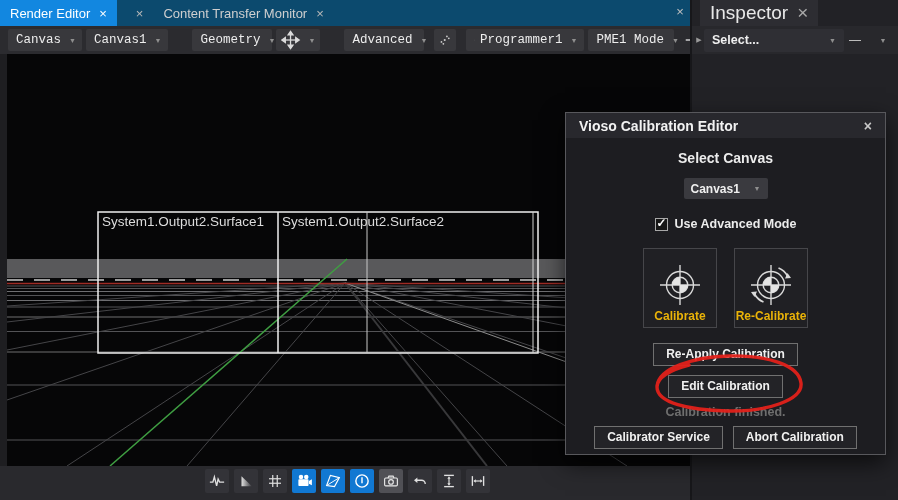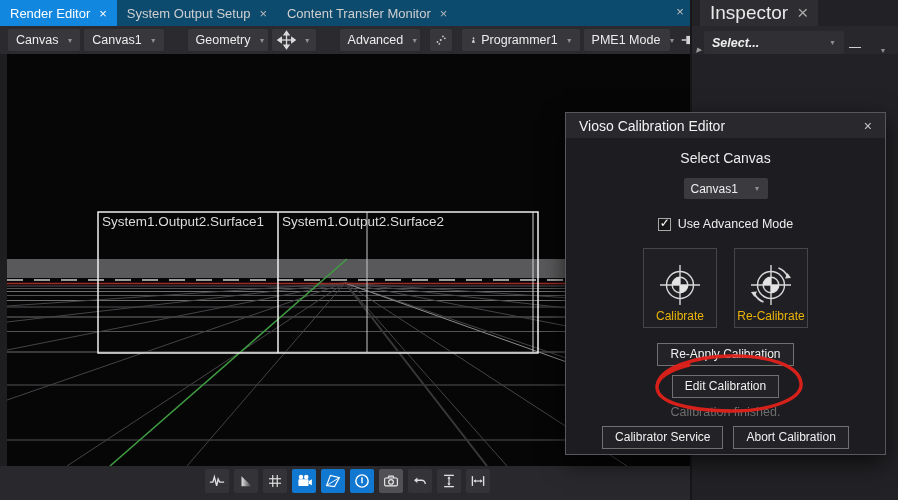--- a/index.html
+++ b/index.html
@@ -12,50 +12,50 @@
   .tab { display:flex; align-items:center; padding:0 10px; font-size:13px; color:#cfcfcf; cursor:default; }
   .tab .x { margin-left:9px; font-size:13px; color:#b9b9b9; }
   .tab.active { background:#1287e0; color:#fff; }
   .tab.active .x { color:#fff; }
   #editor-close { position:absolute; left:671px; top:3px; width:18px; height:18px; color:#c0c0c0;
                   font-size:13px; text-align:center; line-height:18px; }
 
   #tooldock { position:absolute; left:0; top:26px; width:690px; height:28px; background:#2b2b2f; display:flex; align-items:center; padding-left:8px; }
   .tbtn { height:22px; background:#38383c; border-radius:2px; color:#ededed; font-size:12.5px;
           display:inline-flex; align-items:center; padding:0 7px 0 8px; margin-right:4px; white-space:nowrap; }
-  .tbtn .lbl { flex:1; }
+  .tbtn .lbl { flex:1;font-family:Liberation Mono, monospace; }
   .caret { font-size:7px; color:#8f8f8f; margin-left:8px; }
   .icononly { padding:0 5px; }
   #geometry-btn, #selection-btn { margin-left:20px; }
   #dots-btn, #programmer-btn { margin-left:6px; }
   #pin-btn { margin-left:auto; margin-right:3px; background:transparent; }
 
   #gutter { position:absolute; left:0; top:54px; width:7px; height:412px; background:#1e1e21; }
   #viewport { position:absolute; left:7px; top:54px; width:683px; height:412px; background:#060607; }
 
   #bottombar { position:absolute; left:0; top:466px; width:690px; height:34px; background:#29292d; }
   #brow { position:absolute; left:205px; top:3px; display:flex; gap:5px; }
   .bicon { width:24px; height:24px; border-radius:2px; background:#333338; display:flex; align-items:center; justify-content:center; }
   .bicon.active { background:#1178d2; }
   .bicon.gray { background:#505055; }
 
   
   #rpanel { position:absolute; left:690px; top:0; width:208px; height:500px; background:#222226; border-left:2px solid #17171a; }
   #insp-tab { position:absolute; left:8px; top:0; height:26px; background:#2d2d32; display:flex; align-items:center; padding:0 10px; font-size:19px; color:#e8e8e8; }
   #insp-tab .x { margin-left:9px; color:#a8a8a8; }
-  #insp-row { position:absolute; left:0; top:26px; width:100%; height:28px; background:#28282c; display:flex; align-items:flex-end; padding:0 6px 0 2px;font-style:italic; }
+  #insp-row { position:absolute; left:0; top:26px; width:100%; height:28px; background:#28282c; display:flex; align-items:center; padding:0 6px 0 2px; }
   #insp-collapse { font-size:7px; color:#9a9a9a; width:10px; text-align:center; }
   #insp-select { flex:1; height:23px; background:#2f2f34; border-radius:2px; color:#efefef; font-size:12.5px; font-weight:bold;
                  display:flex; align-items:center; padding:0 8px; }
   #insp-minus { width:22px; text-align:center; color:#cfcfcf; font-size:12px; }
   #insp-caret { width:18px; text-align:center; }
 
   
   #dialog { position:absolute; left:565px; top:112px; width:321px; height:343px; background:#1d1d21;
-            border:1px solid #58585c; box-shadow:0 8px 22px rgba(0,0,0,.65); z-index:10; }
+            border:1px solid #58585c; box-shadow:0 8px 22px rgba(0,0,0,.65); z-index:10;font-weight:bold; }
   #dlg-title { height:25px; background:#28282d; display:flex; align-items:center; padding:0 13px; font-size:14px; color:#f2f2f2; }
   #dlg-close { margin-left:auto; color:#c8c8c8; font-size:14px; }
   #dlg-body { text-align:center; color:#ececec; }
   #dlg-select-label { margin-top:12px; font-size:14px; }
   #dlg-canvas-dd { margin:12px auto 0; width:84px; height:21px; background:#3a3a3f; border-radius:2px;
                    display:flex; align-items:center; padding:0 7px; font-size:12px; color:#efefef; text-align:left; }
   #dlg-check-row { margin-top:18px; display:inline-flex; align-items:center; gap:7px; font-size:12.5px; }
   #dlg-checkbox { width:13px; height:13px; background:#161616; border:1px solid #a8a8a8; position:relative; }
   #dlg-checkbox span { position:absolute; left:1px; top:-3px; color:#fff; font-size:12px; }
   #dlg-calrow { margin-top:13px; display:flex; justify-content:center; gap:17px; }
@@ -77,21 +77,20 @@
 <body>
 
 <div id="main">
 
   <div id="tabbar">
     <div class="tab active">
       <span>Render Editor</span>
       <span class="x">×</span>
     </div>
     <div class="tab">
-      <span>System Output Setup</span>
       <span class="x">×</span>
     </div>
     <div class="tab">
       <span>Content Transfer Monitor</span>
       <span class="x">×</span>
     </div>
     <div id="editor-close">×</div>
   </div>
 
   <div id="tooldock">

